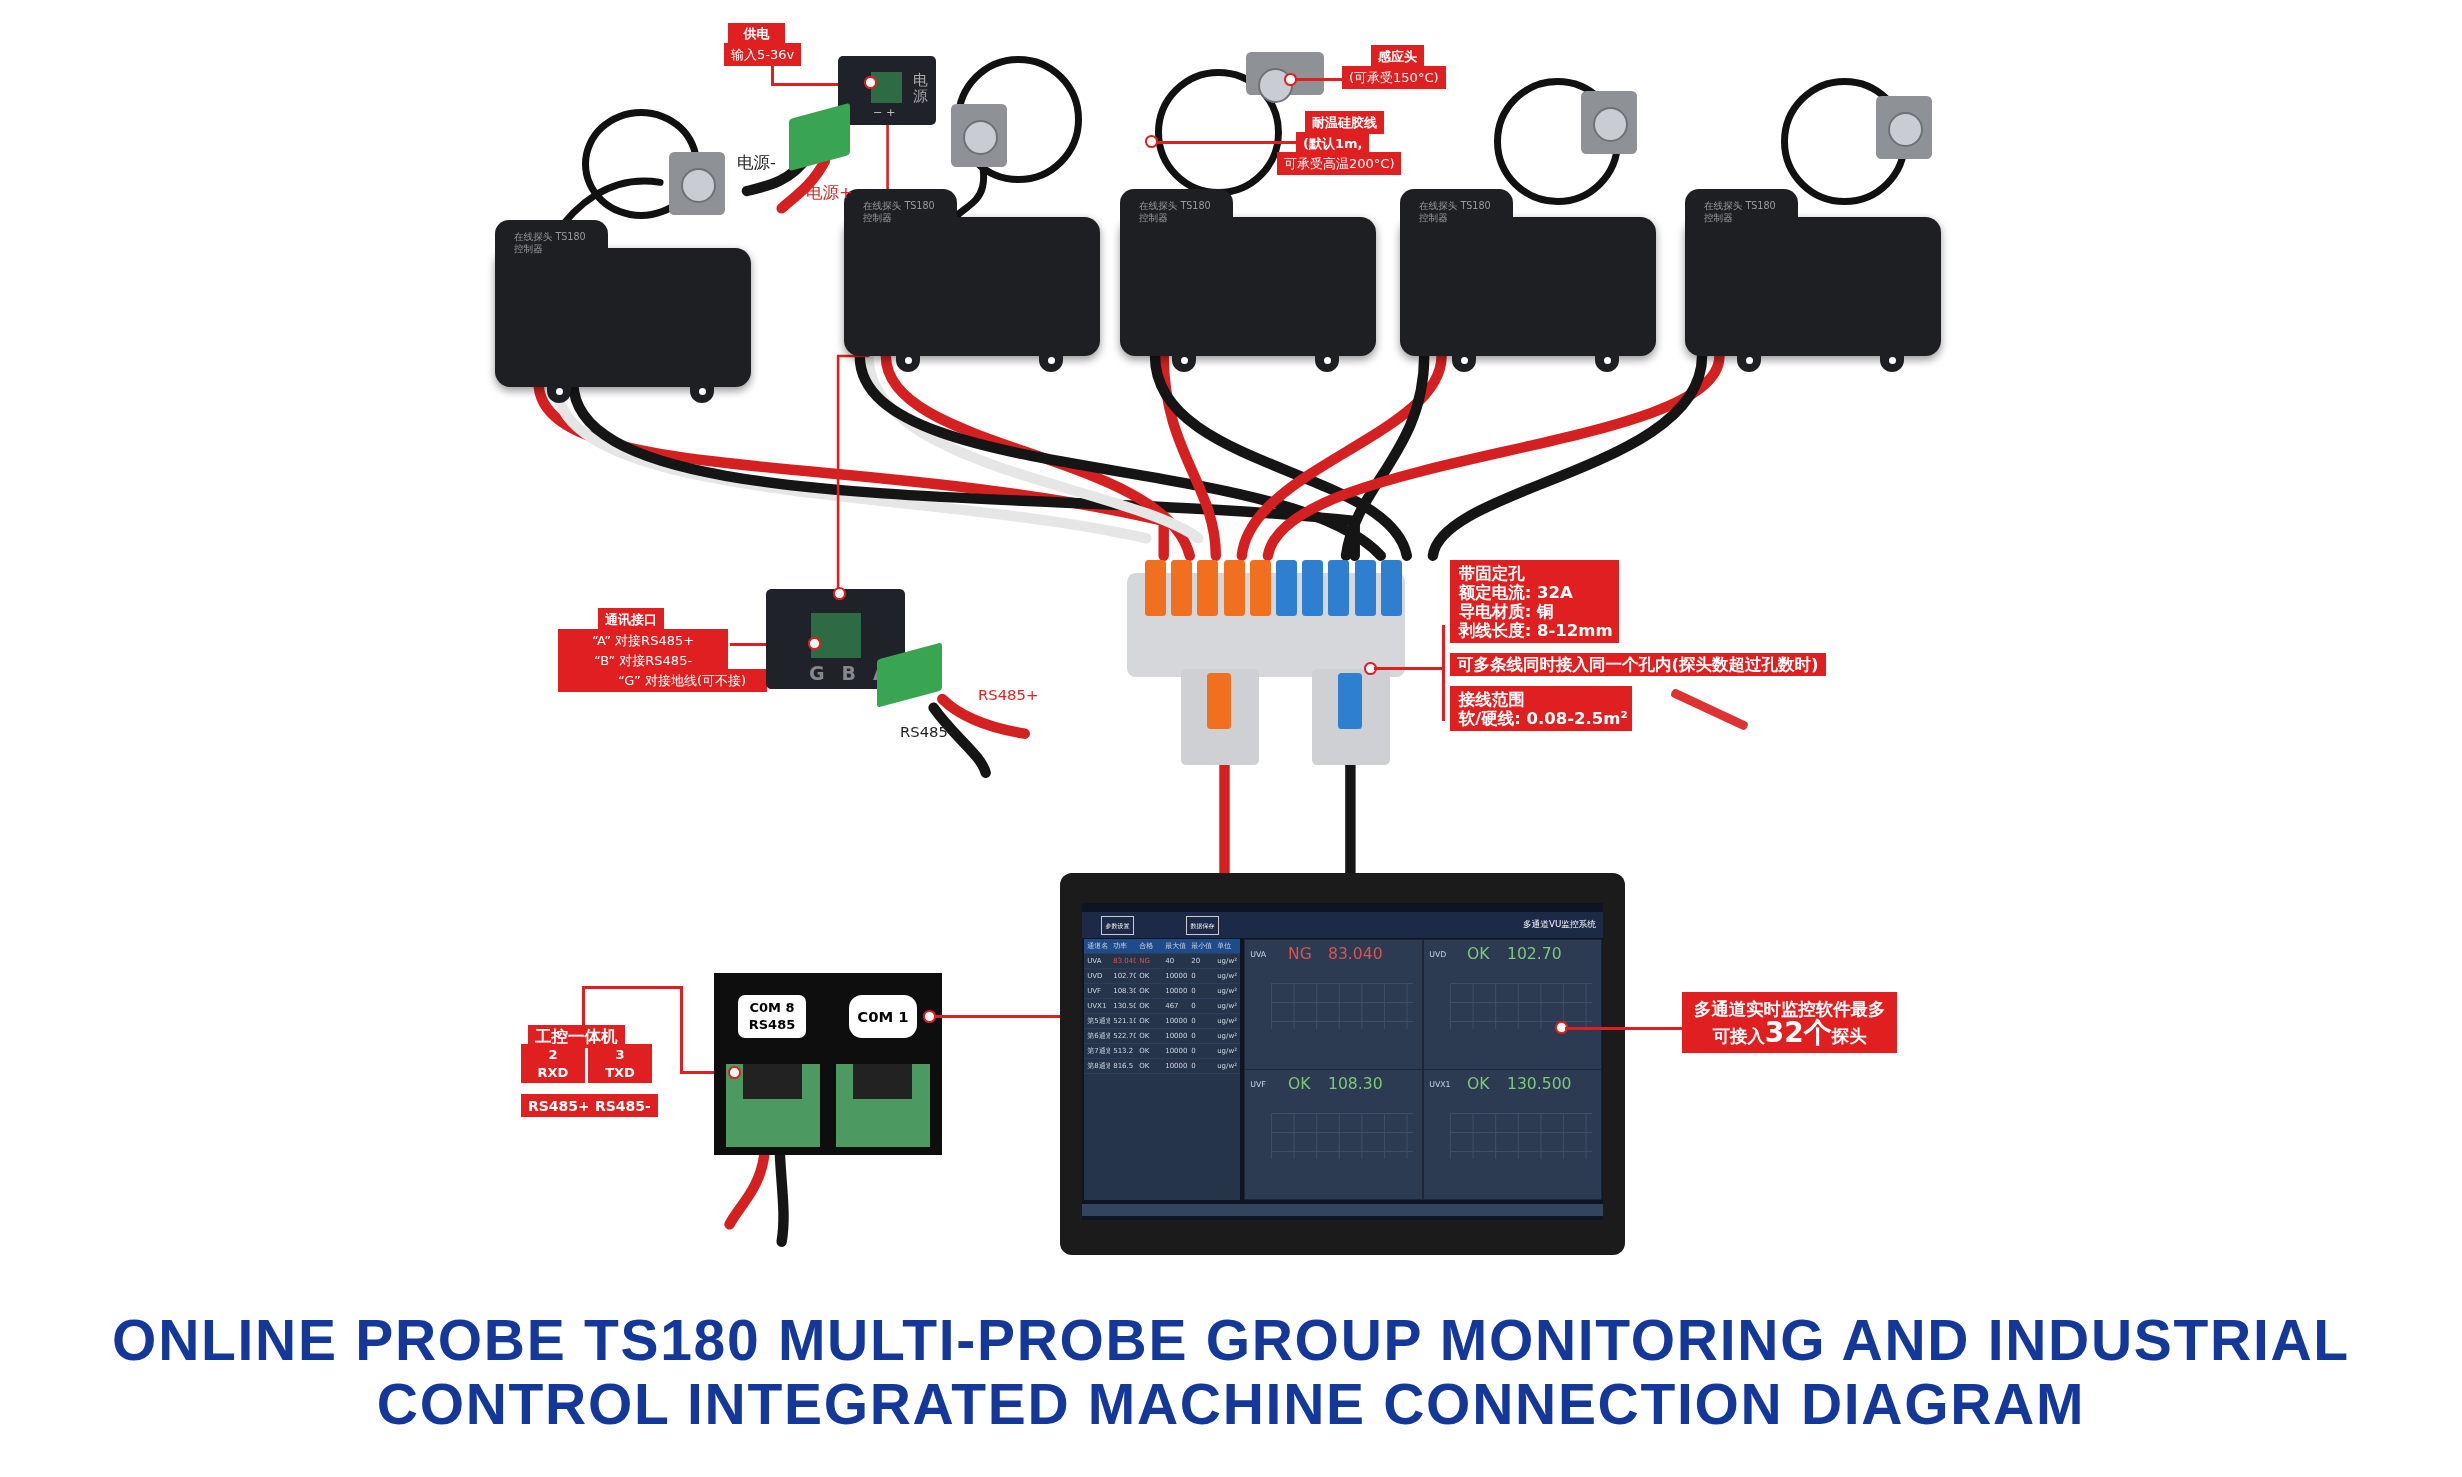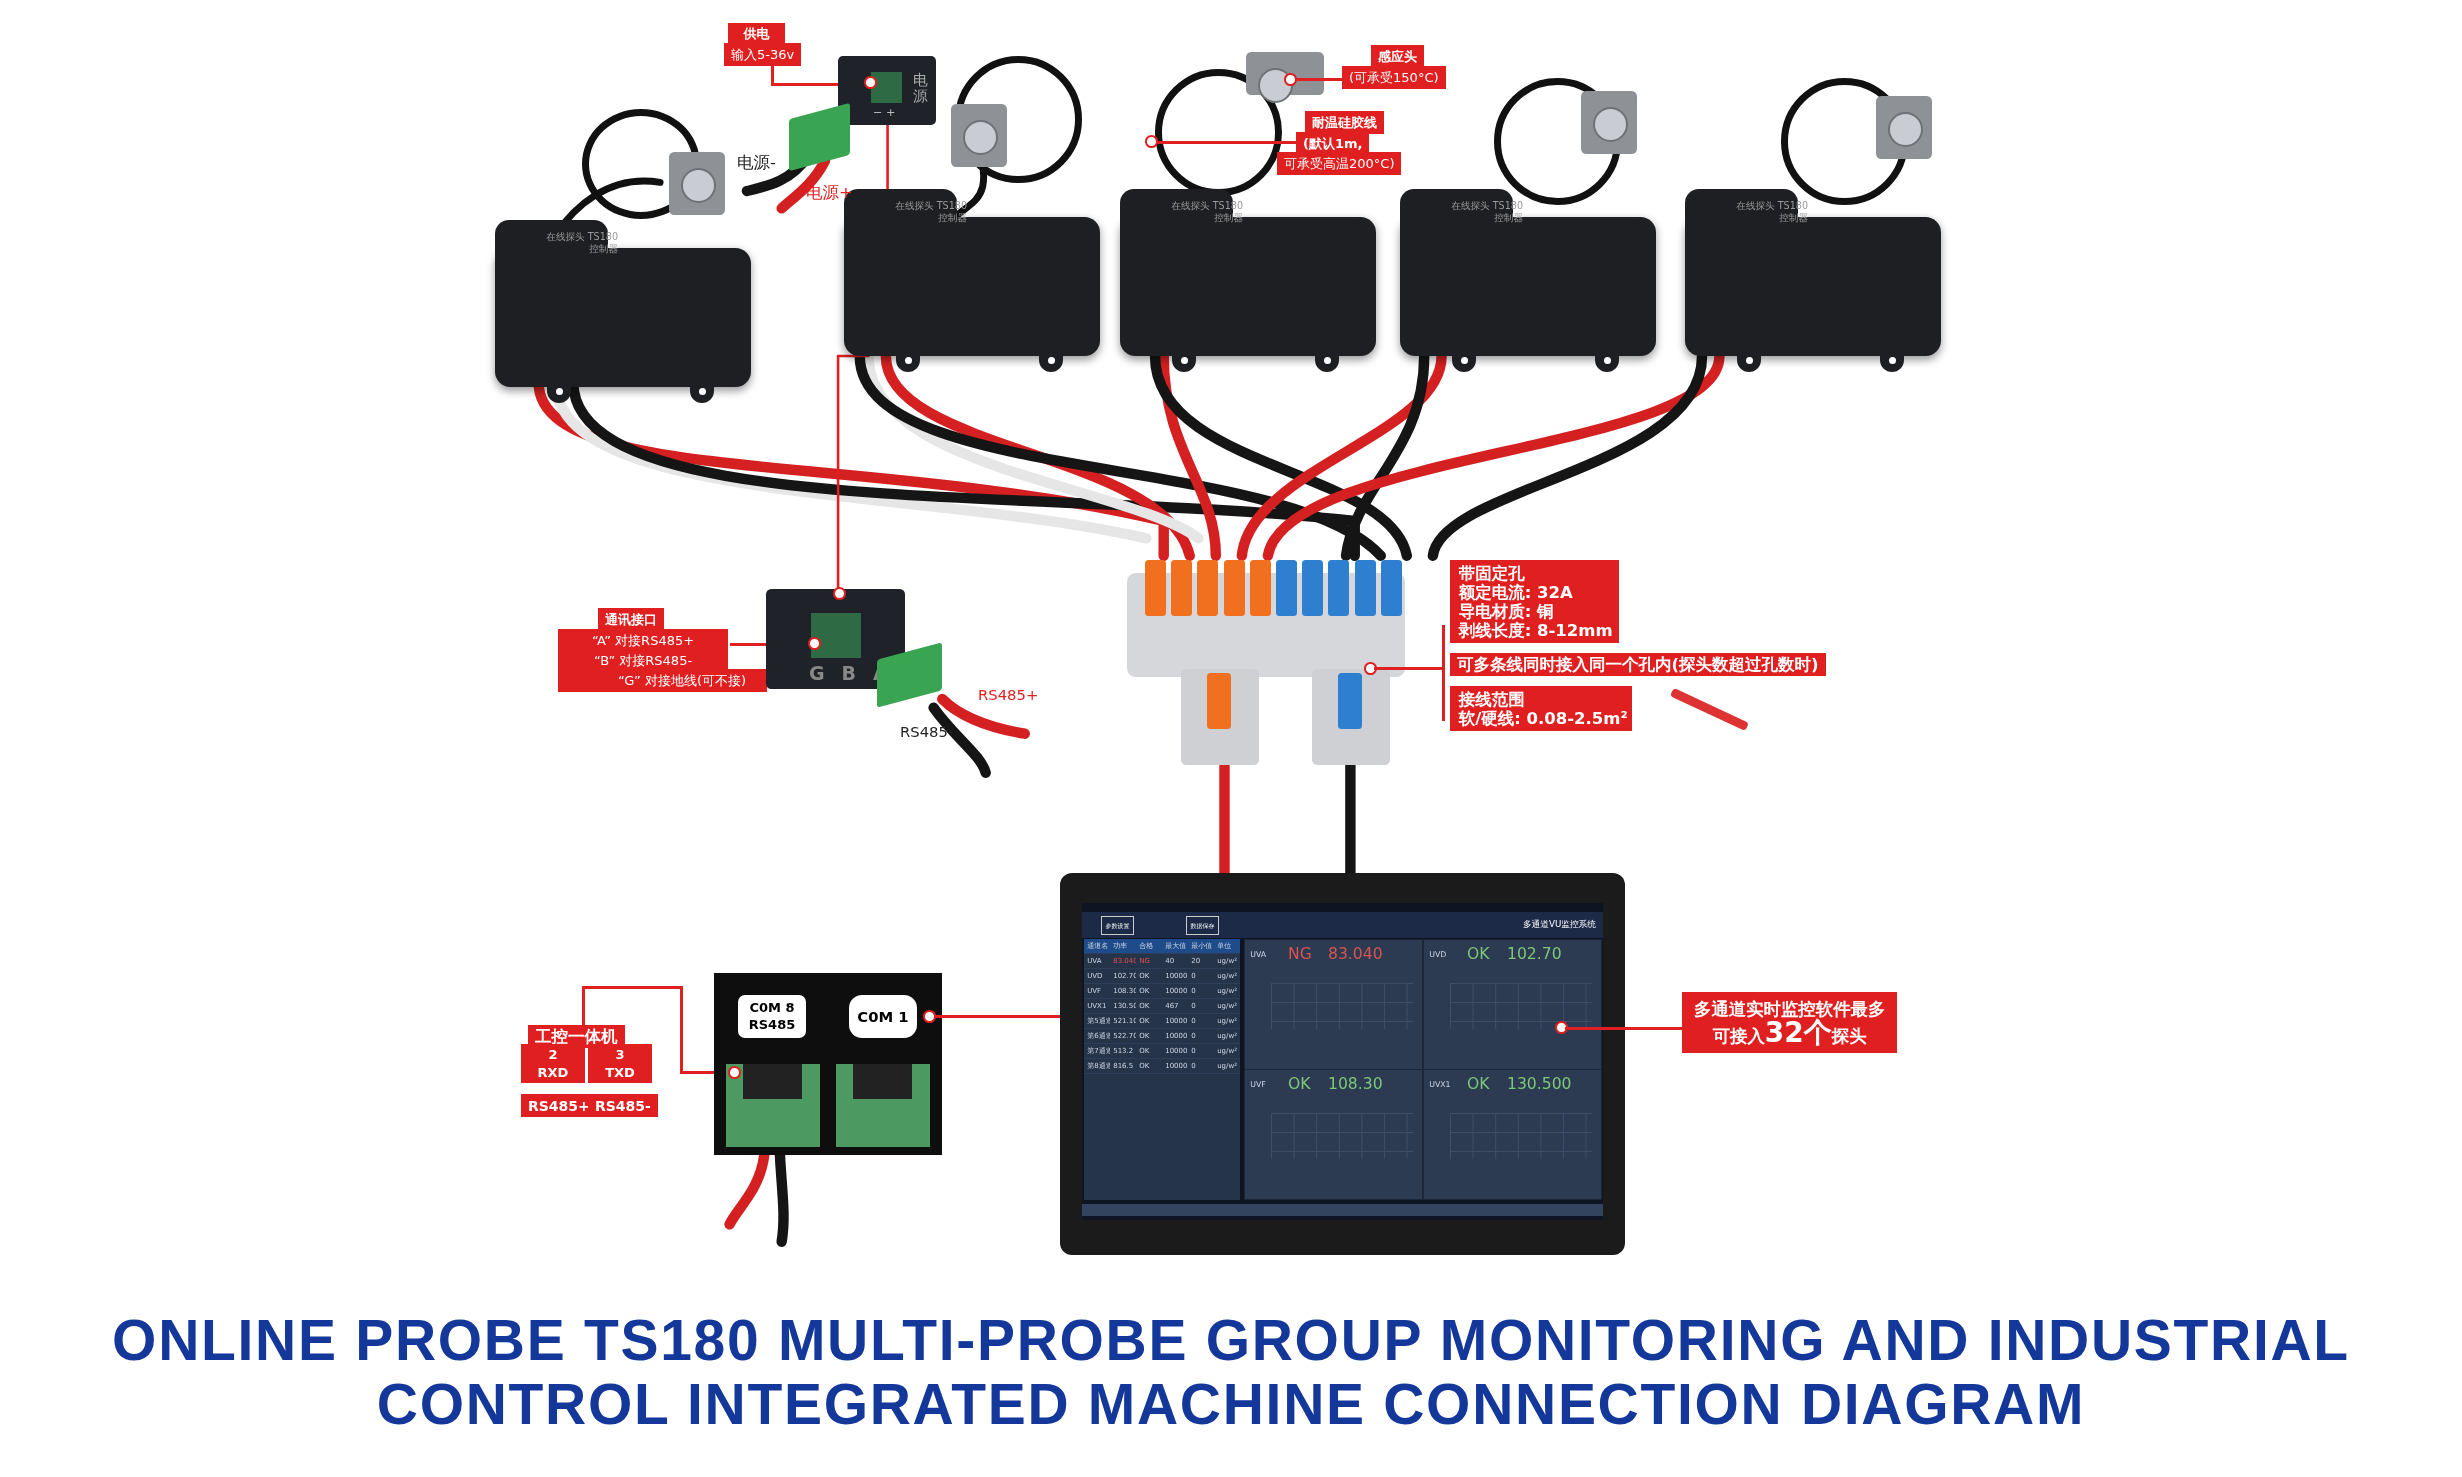--- a/index.html
+++ b/index.html
@@ -1,20 +1,20 @@
 <!DOCTYPE html>
 <html style="font-size:14px"><head>
 <meta charset="utf-8">
 <style>
   html,body{margin:0;padding:0;background:#fff;}
   body{width:2462px;height:1477px;position:relative;overflow:hidden;font-family:"DejaVu Sans",sans-serif;}
   .abs{position:absolute;}
   .ctrl{position:absolute;background:#1e1f22;border-radius:15.6px;box-shadow:0 3.5px 8.7px rgba(0,0,0,.4);}
   .ctrl .tab{position:absolute;left:0;top:-28px;width:113px;height:52px;background:#1e1f22;border-radius:14px 14px 0 0;}
-  .ctrl .lbl{position:absolute;left:19px;top:-17.4px;color:#9a9a9a;font-size:9.6px;line-height:12px;text-align:right;width:104px;}
+  .ctrl .lbl{position:absolute;left:19px;top:-17.4px;color:#9a9a9a;font-size:9.6px;line-height:12px;text-align:left;width:104px;}
   .ctrl .ear{position:absolute;width:24px;height:19px;background:#1e1f22;border-radius:0 0 12px 12px;}
   .ctrl .ear::after{content:"";position:absolute;left:8.7px;top:4.3px;width:7px;height:7px;border-radius:50%;background:#fff;}
   .sensor{position:absolute;width:56px;height:63px;background:#8e9196;border-radius:5.2px;}
   .sensor::after{content:"";position:absolute;left:12px;top:15.6px;width:31px;height:31px;border-radius:50%;background:#c9ccd2;border:2.6px solid #6e7176;}
   .coil{position:absolute;border:7.8px solid #111;border-radius:50%;}
   .callout{position:absolute;background:#e02020;color:#fff;font-size:13px;line-height:20px;text-align:center;padding:1.7px 7px;white-space:nowrap;}
   .leader{position:absolute;background:#e02020;}
   .dot{position:absolute;width:8.7px;height:8.7px;border:2.6px solid #e02020;border-radius:50%;background:#fff;}
   .title{position:absolute;left:0;width:2462px;text-align:center;color:#14389a;font-family:"Liberation Sans",sans-serif;font-weight:bold;font-size:57px;letter-spacing:1.7px;}
   .screen-row{display:flex;font-size:7px;color:#cfd6e4;height:14px;align-items:center;border-bottom:0.9px solid #2c3e5a;}

